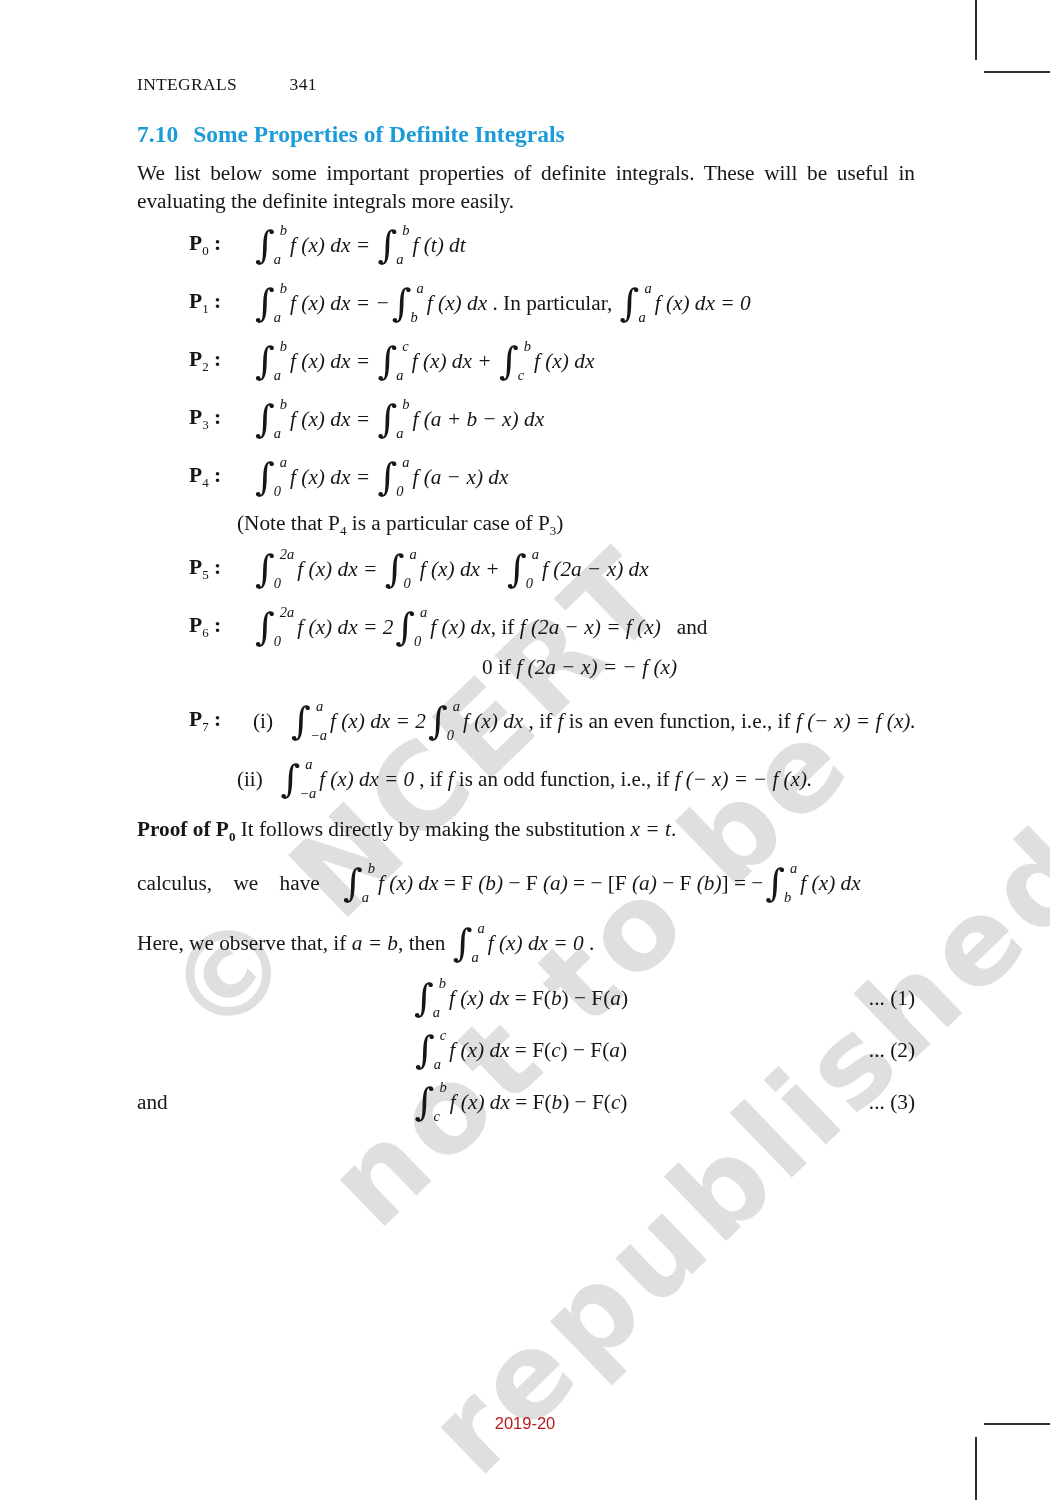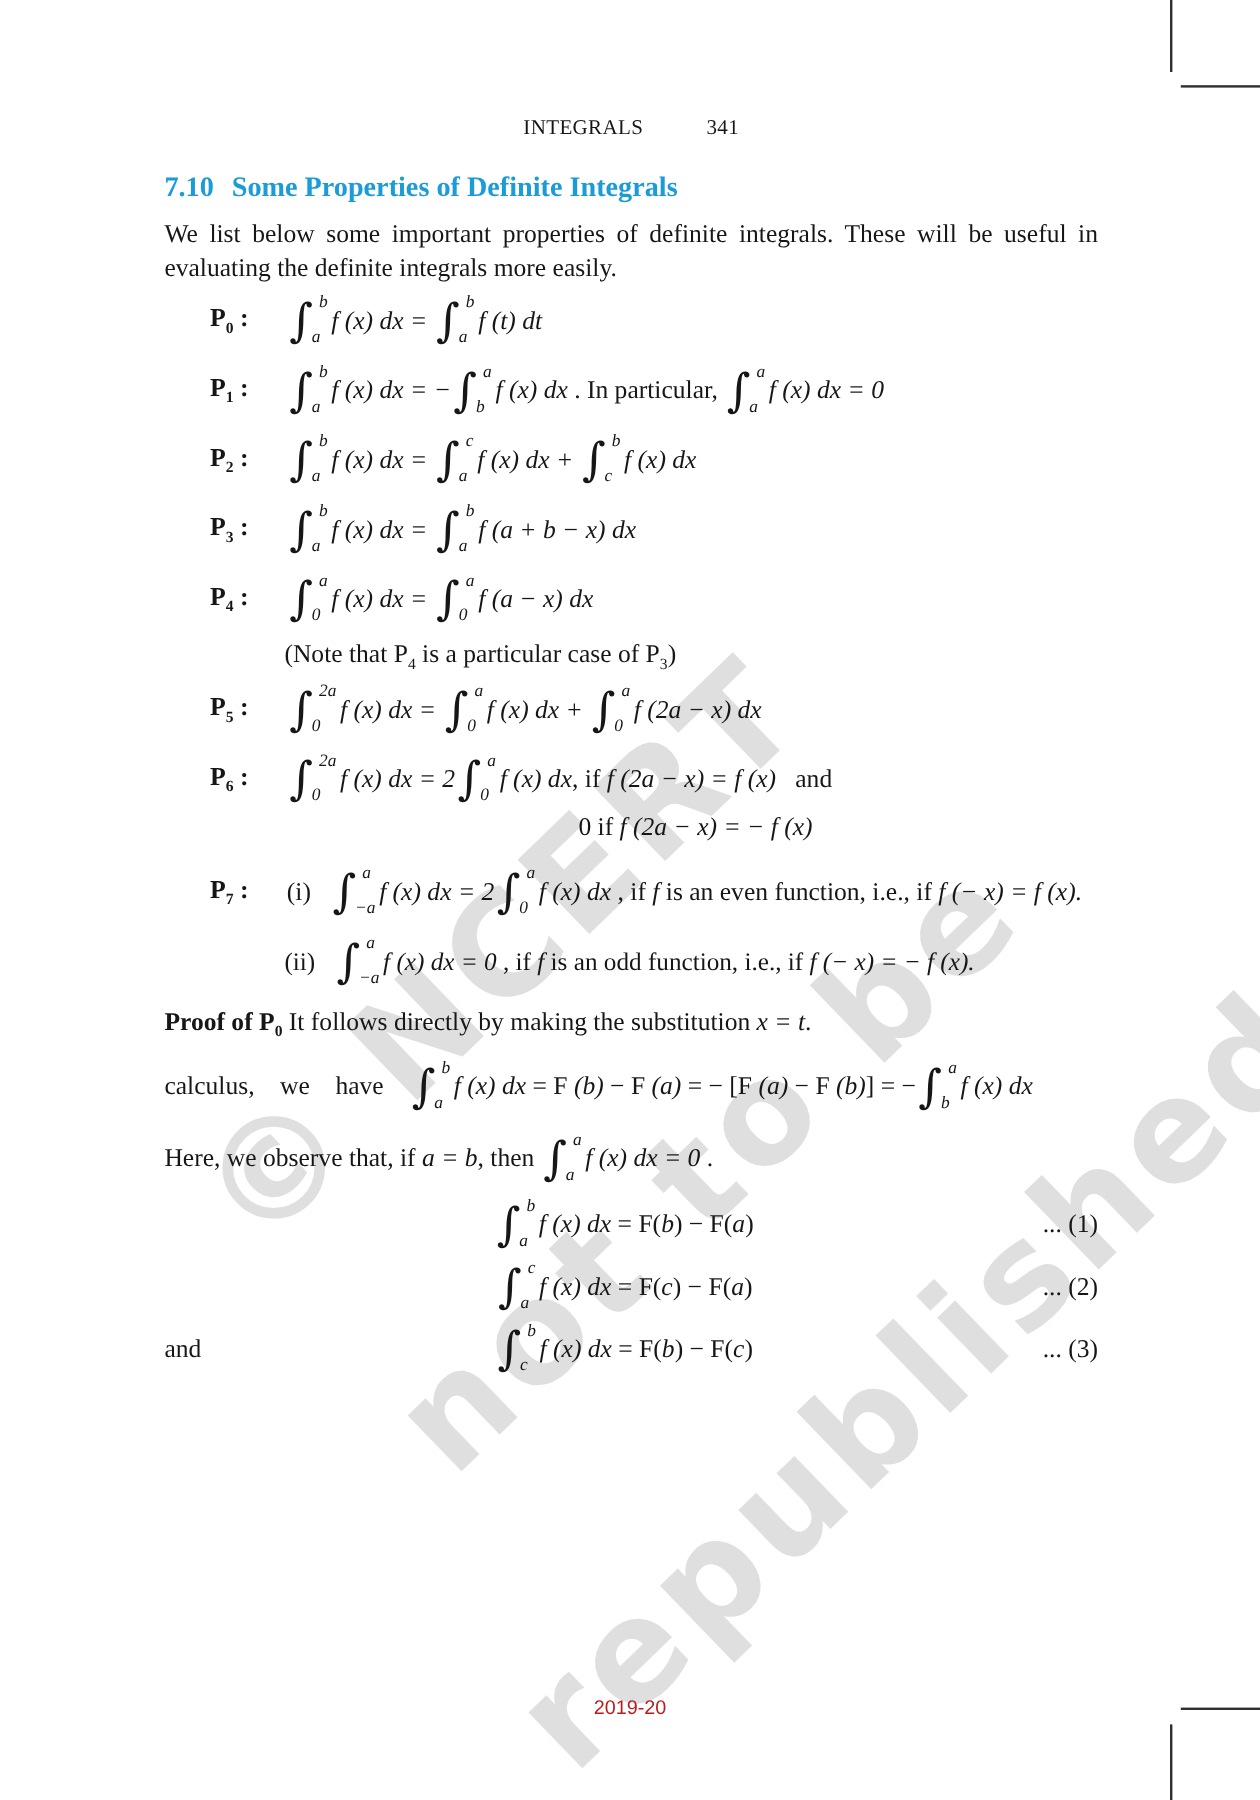--- a/index.html
+++ b/index.html
@@ -1,32 +1,32 @@
 <!DOCTYPE html>
 <html><head>
 <meta charset="utf-8">
 <style>
   html,body{margin:0;padding:0;background:#ffffff;}
   .page{position:relative;width:1050px;height:1500px;background:#ffffff;overflow:hidden;
         font-family:"Liberation Serif",serif;color:#161616;}
   .content{position:absolute;left:137px;top:0;width:778px;z-index:2;}
 
-  .running-head{margin-top:96px;text-align:center;font-size:17.5px;letter-spacing:0.3px;}
+  .running-head{margin-top:74px;text-align:left;font-size:17.5px;letter-spacing:0.3px;}
   .running-head .pgnum{display:inline-block;margin-left:48px;}
 
   .section-title{margin:26px 0 0 0;font-size:23.5px;font-weight:bold;}
   .section-title .num{margin-right:15px;}
 
   .intro{margin-top:12px;font-size:21.3px;line-height:27.5px;}
   .jl{text-align:justify;text-align-last:justify;}
 
   .blocks{margin-top:2px;}
   .row{display:flex;align-items:center;white-space:nowrap;}
   .prop{height:56px;margin-top:2px;font-size:21.3px;}
-  .plabel{flex:none;width:64px;margin-left:38px;font-weight:bold;font-size:21.5px;}
+  .plabel{flex:none;width:64px;margin-left:52px;font-weight:normal;font-size:21.5px;}
   .plabel sub{font-size:13px;}
   .formula{display:inline-flex;align-items:center;}
   .formula>span{white-space:pre;}
   .mit{font-style:italic;}
   .msub{font-size:13px;}
   .note-row{margin:3px 0 3px 100px;font-size:21.3px;height:30px;line-height:30px;white-space:nowrap;}
   .cont-row{margin-left:345px;height:36px;font-size:21.3px;display:flex;align-items:flex-start;white-space:nowrap;}
   .item-row{margin-left:100px;height:56px;margin-top:2px;font-size:21px;align-items:center;}
   .para{margin-top:7px;font-size:21.3px;line-height:30px;}
   .para span{white-space:pre-wrap;}

